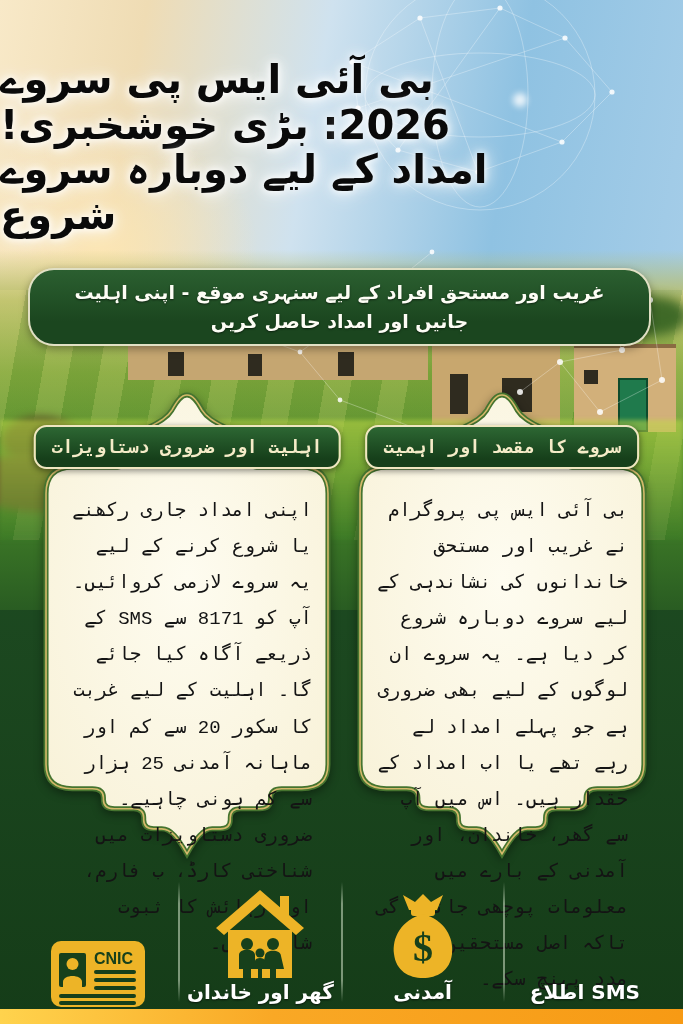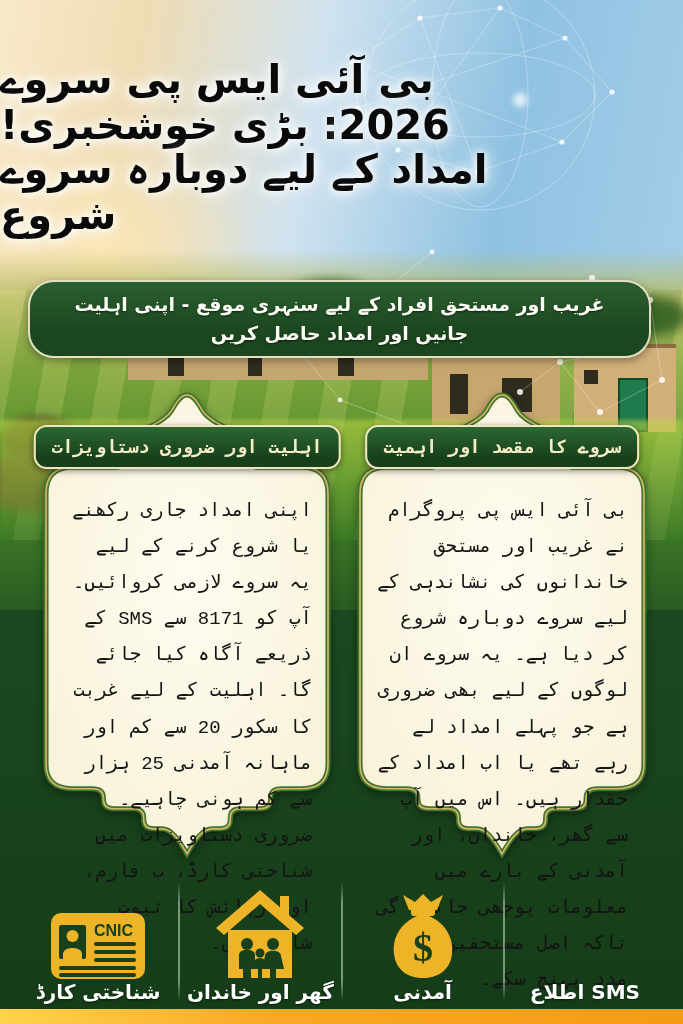--- a/index.html
+++ b/index.html
@@ -43,21 +43,21 @@
   .title1{top:56px;font-size:40px;}
   .title2{top:146px;font-size:40px;}
   
   .banner{position:absolute;left:28px;top:268px;width:623px;height:78px;
     background:linear-gradient(180deg,#2b5f30 0%,#1b461f 70%);
     border:2px solid rgba(246,240,214,.9);border-radius:26px;
     box-shadow:0 3px 8px rgba(0,0,0,.35);
     display:flex;align-items:center;justify-content:center;
     direction:rtl;color:#fdfdf5;font-weight:bold;font-size:19px;line-height:1.55;
     text-align:center;padding:16px 18px;box-sizing:border-box;
-    text-shadow:0 1px 2px rgba(0,0,0,.55);margin-top:12px;}
+    text-shadow:0 1px 2px rgba(0,0,0,.55);}
   
   .card{position:absolute;top:389px;width:290px;height:474px;font-family:Liberation Mono, monospace;}
   .card-left{left:42px;}
   .card-right{left:356px;width:292px;}
   .card svg.shape{position:absolute;inset:0;width:100%;height:100%;
     filter:drop-shadow(0 3px 5px rgba(0,0,0,.4));}
   .pill{position:absolute;top:36px;left:50%;transform:translateX(-50%);
     white-space:nowrap;padding:9px 16px;
     background:linear-gradient(180deg,#2d6733 0%,#163f1a 80%);
     border:2px solid #efe6c0;border-radius:13px;
@@ -196,21 +196,20 @@
           <circle cx="22.5" cy="24" r="6" fill="#edb427"></circle>
           <path d="M13 47 L13 42 C13 34 32 34 32 42 L32 47 Z" fill="#edb427"></path>
           <text x="44" y="24" font-family="Liberation Sans, sans-serif" font-size="16" font-weight="bold" fill="#17401b">CNIC</text>
           <rect x="44" y="30" width="42" height="4" rx="2" fill="#17401b"></rect>
           <rect x="44" y="38" width="42" height="4" rx="2" fill="#17401b"></rect>
           <rect x="44" y="46" width="42" height="4" rx="2" fill="#17401b"></rect>
           <rect x="9" y="54" width="77" height="4" rx="2" fill="#17401b"></rect>
           <rect x="9" y="61" width="77" height="4" rx="2" fill="#17401b"></rect>
         </svg>
       </div>
-      <div class="flabel">شناختی کارڈ</div>
     </div>
 
     <div class="fdiv"></div>
 
     <div class="fcol">
       <div class="ficon">
         <svg width="92" height="92" viewBox="0 0 92 92">
           <rect x="66" y="8" width="9" height="20" fill="#edb427"></rect>
           <rect x="14" y="42" width="64" height="48" fill="#edb427"></rect>
           <path d="M46 2 L90 40 L82 47 L46 16 L10 47 L2 40 Z" fill="#edb427"></path>

